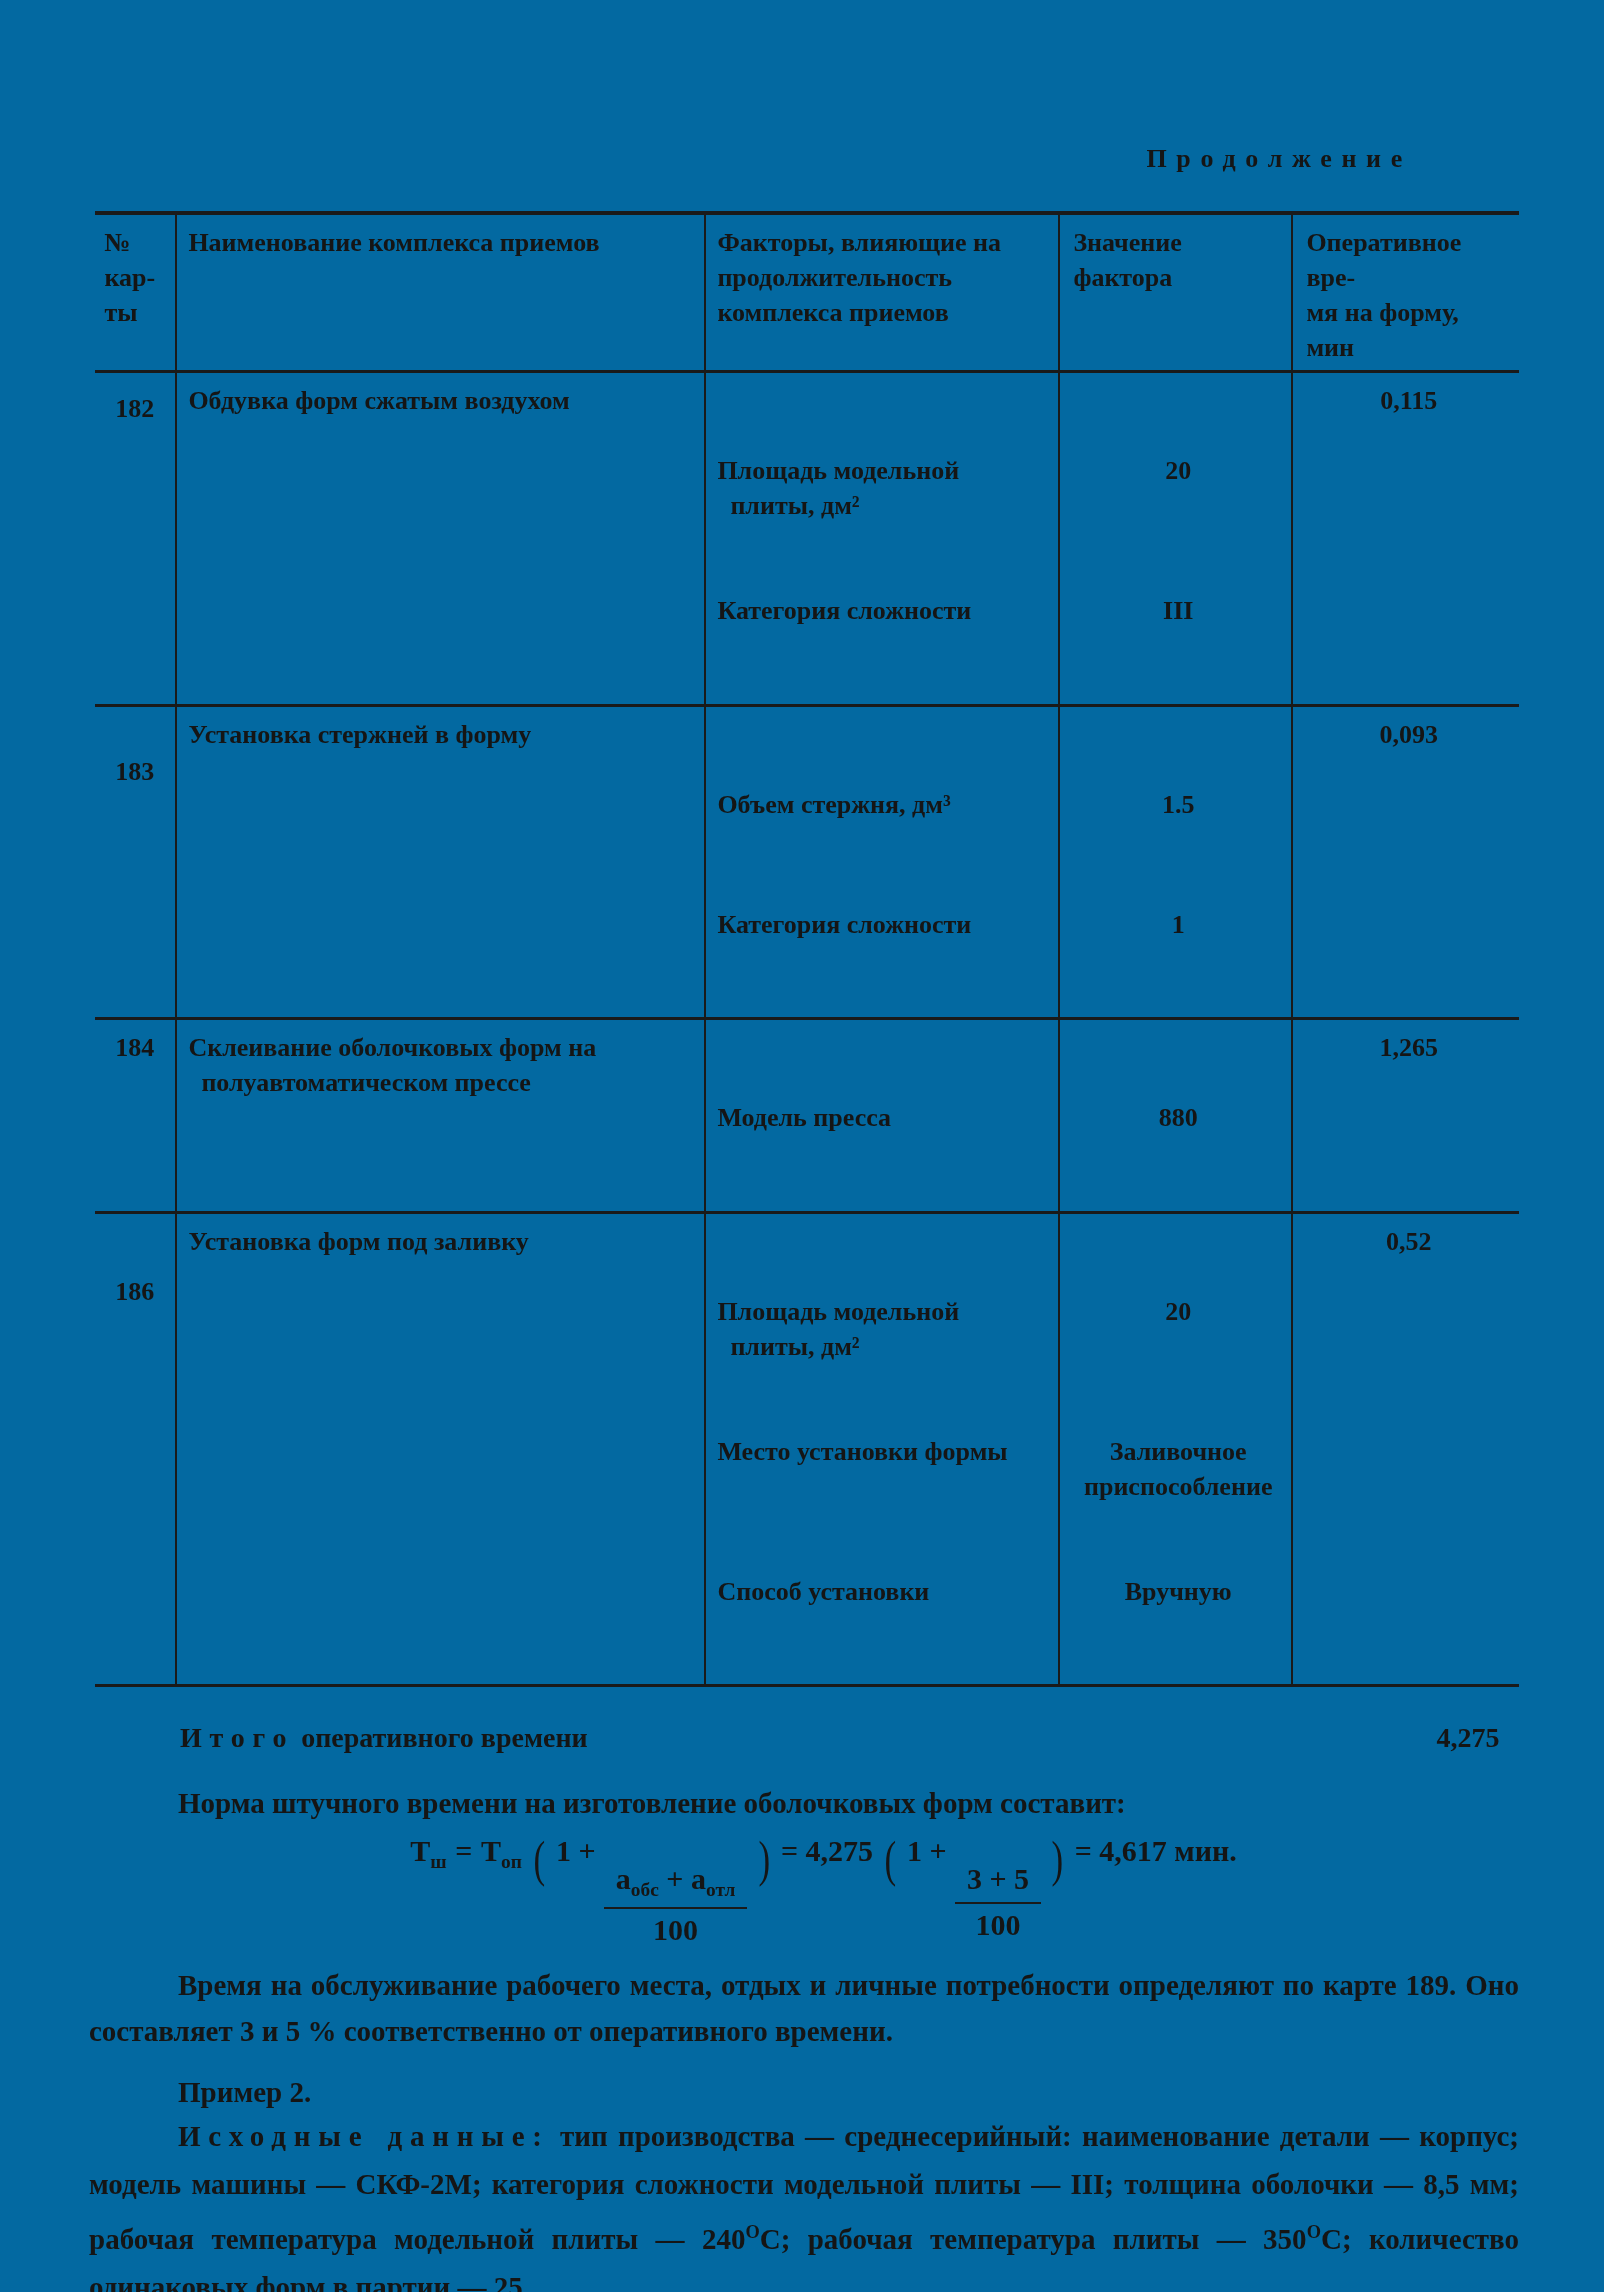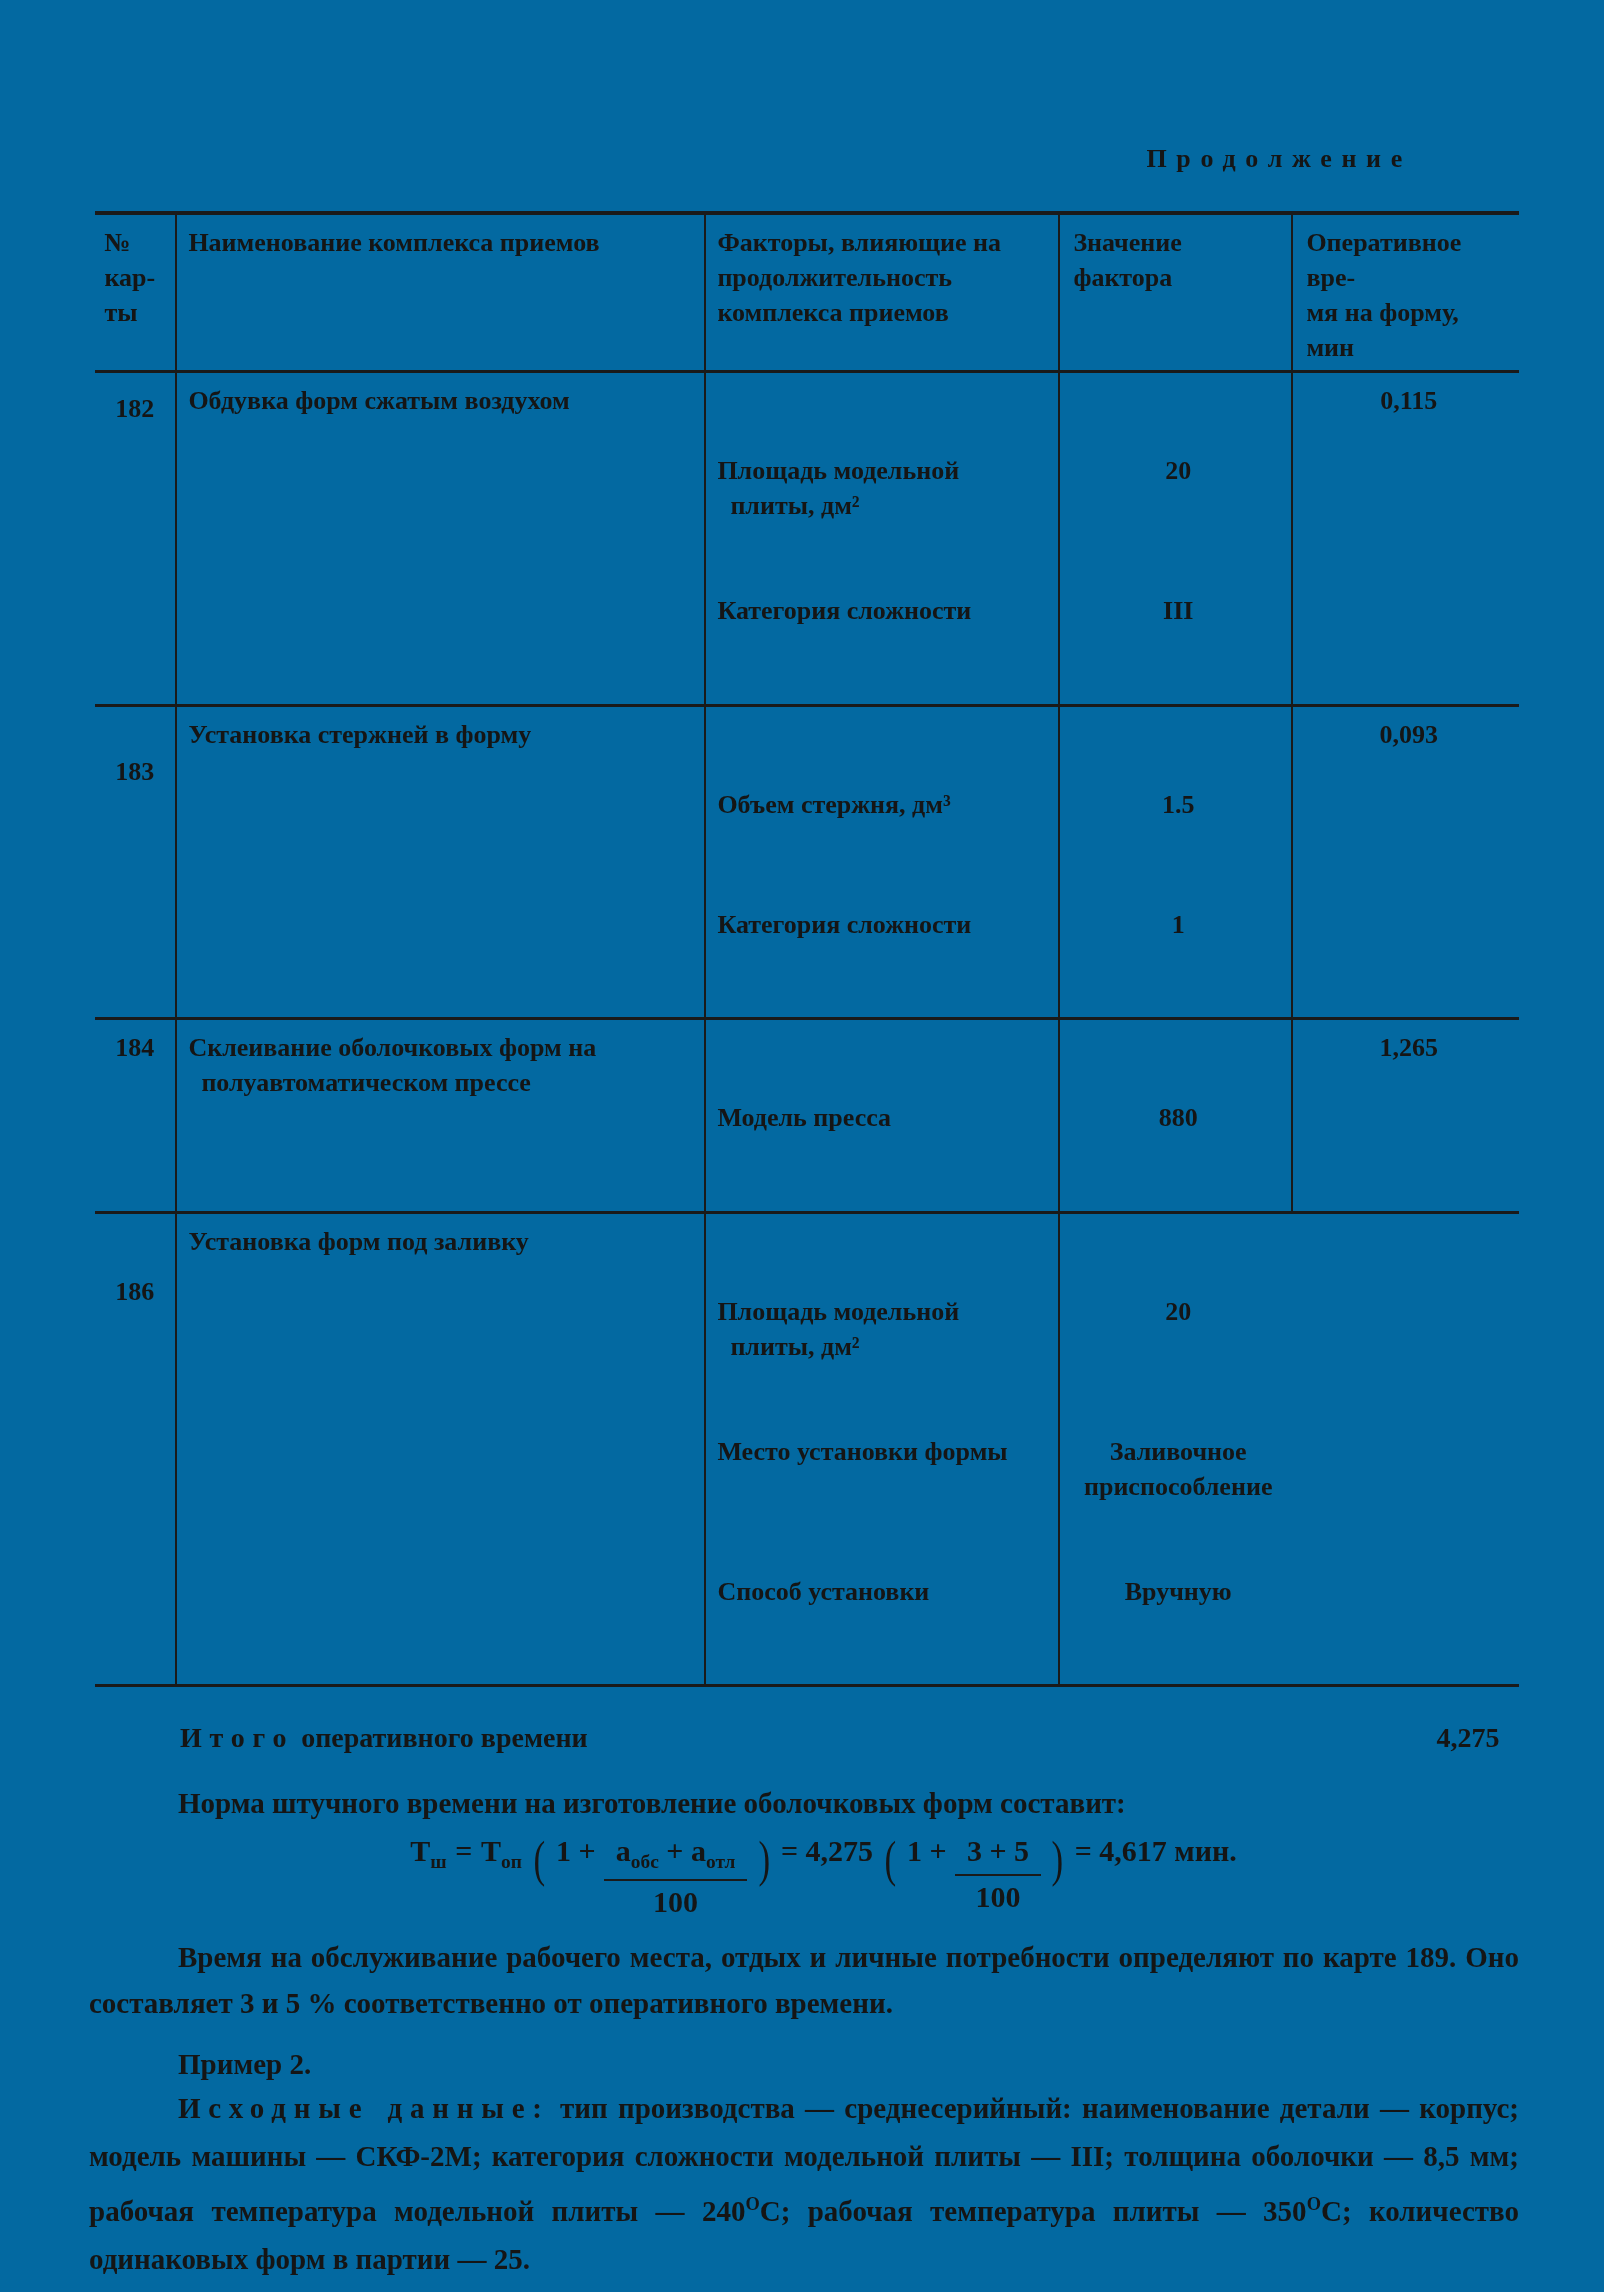--- a/index.html
+++ b/index.html
@@ -41,21 +41,21 @@
   .para  { margin-top:15.5px; font-size:29px; line-height:46px; text-align:justify; text-indent:89px; }
   .primer{ margin-top:21.3px; font-size:29px; text-indent:89px; }
   .iskh  { margin-top:3.9px;  font-size:29px; line-height:48px; text-align:justify; text-indent:89px; }
   sup.deg { font-size:18.4px; }
 
   
   .formula { margin-top:13.6px; margin-left:39px; display:flex; 
     justify-content:center; font-size:30px; gap:8.7px; }
   .formula sub { font-size:19.4px; }
   .frac { display:inline-flex; flex-direction:column; align-items:center; text-align:center; }
-  .frac .num { border-bottom:2.9px solid #1a1a1a; padding:0 11.6px 5.8px 11.6px; }
+  .frac .num { border-bottom:2.9px solid #1a1a1a; padding:0 11.6px 5.8px 11.6px;margin-top:28px; }
   .frac .den { padding-top:3.9px; }
   .paren { font-size:50px; font-weight:normal; line-height:1; transform:scaleX(.7); }
 </style>
 </head>
 <body>
 
 <div class="page">
   <div class="content">
 
     <div class="continuation">Продолжение</div>
@@ -126,20 +126,21 @@
   плиты, дм²</div>
           <div class="mh72">Место установки формы</div>
           <div>Способ установки</div>
         </div>
         <div class="td c4">
           <div class="mh72">20</div>
           <div class="mh72">Заливочное
 приспособление</div>
           <div>Вручную</div>
         </div>
+        <div class="td c5">0,52</div>
       </div>
     </div>
 
     <div class="itogo">
       <span><span class="lsp">Итого</span> <span>оперативного времени</span></span>
       <span>4,275</span>
     </div>
 
     <div class="norma">Норма штучного времени на изготовление оболочковых форм составит:</div>
 

